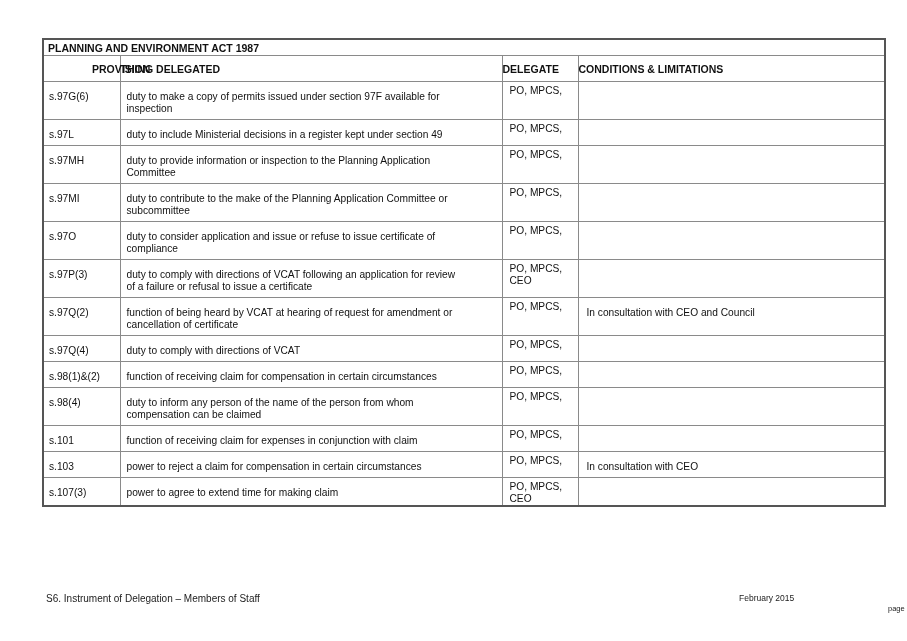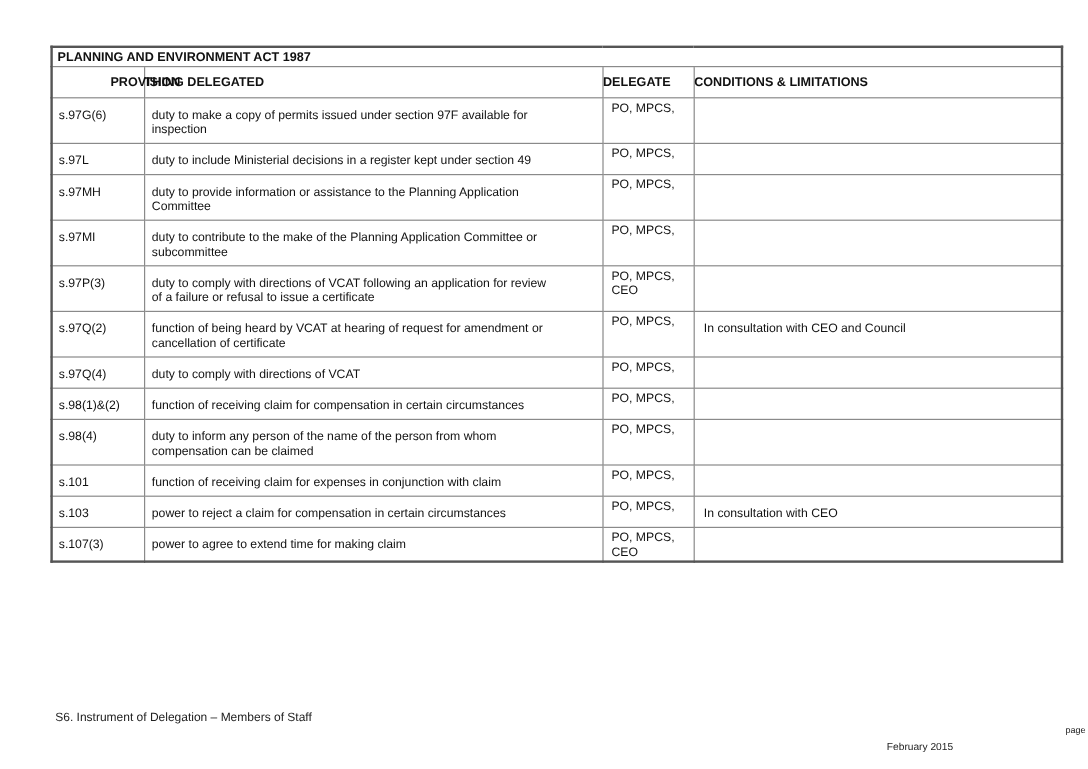--- a/index.html
+++ b/index.html
@@ -65,21 +65,20 @@
     top: 593px;
     font-size: 10px;
     color: #222222;
   }
   .footer-date {
     position: absolute;
     left: 728px;
     top: 593px;
     font-size: 8.5px;
     color: #222222;
-    margin-top: 24px;
   }
   .footer-page {
     position: absolute;
     left: 841px;
     top: 604px;
     font-size: 7.5px;
     color: #222222;
     margin-left: 36px;
   }
 </style>
@@ -112,27 +111,33 @@
       <td class="cond"></td>
     </tr>
     <tr class="r1">
       <td class="prov">s.97L</td>
       <td class="thing">duty to include Ministerial decisions in a register kept under section 49</td>
       <td class="deleg-cell">PO, MPCS,</td>
       <td class="cond"></td>
     </tr>
     <tr class="r2 thick">
       <td class="prov">s.97MH</td>
-      <td class="thing">duty to provide information or assistance to the Planning Application Committee</td>
+      <td class="thing">duty to provide information or inspection to the Planning Application Committee</td>
       <td class="deleg-cell">PO, MPCS,</td>
       <td class="cond"></td>
     </tr>
     <tr class="r2">
       <td class="prov">s.97MI</td>
       <td class="thing">duty to contribute to the make of the Planning Application Committee or subcommittee</td>
+      <td class="deleg-cell">PO, MPCS,</td>
+      <td class="cond"></td>
+    </tr>
+    <tr class="r2">
+      <td class="prov">s.97O</td>
+      <td class="thing">duty to consider application and issue or refuse to issue certificate of compliance</td>
       <td class="deleg-cell">PO, MPCS,</td>
       <td class="cond"></td>
     </tr>
     <tr class="r2">
       <td class="prov">s.97P(3)</td>
       <td class="thing">duty to comply with directions of VCAT following an application for review of a failure or refusal to issue a certificate</td>
       <td class="deleg-cell" style="padding-right:8px !important;">PO, MPCS, CEO</td>
       <td class="cond"></td>
     </tr>
     <tr class="r2 thick">

